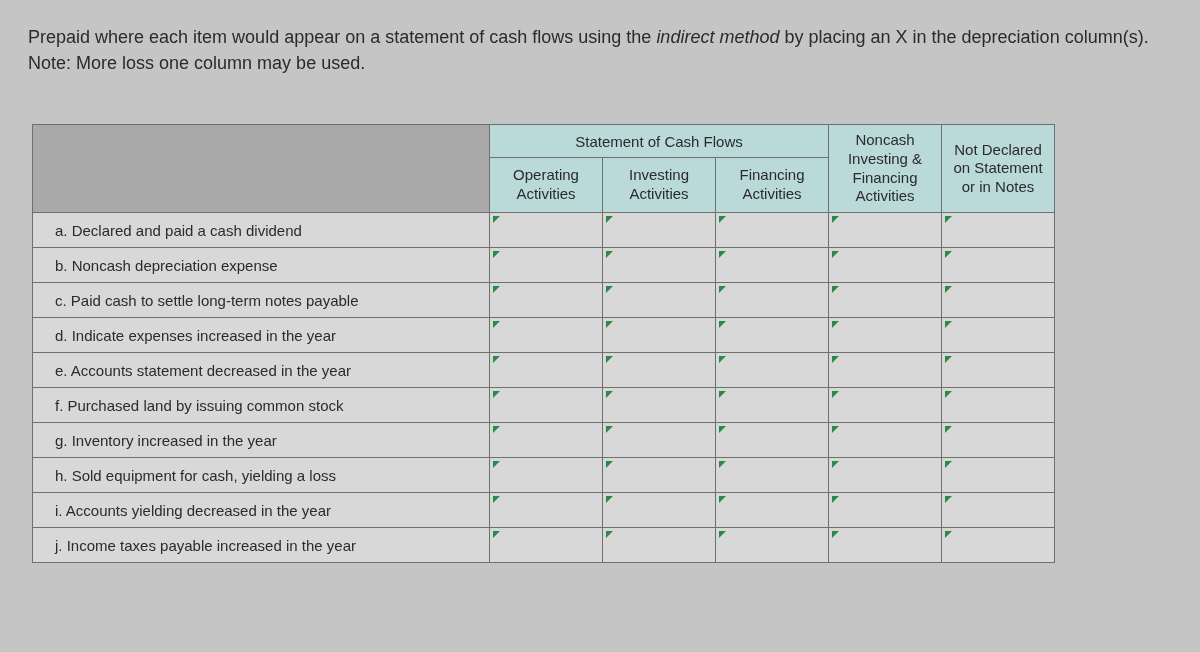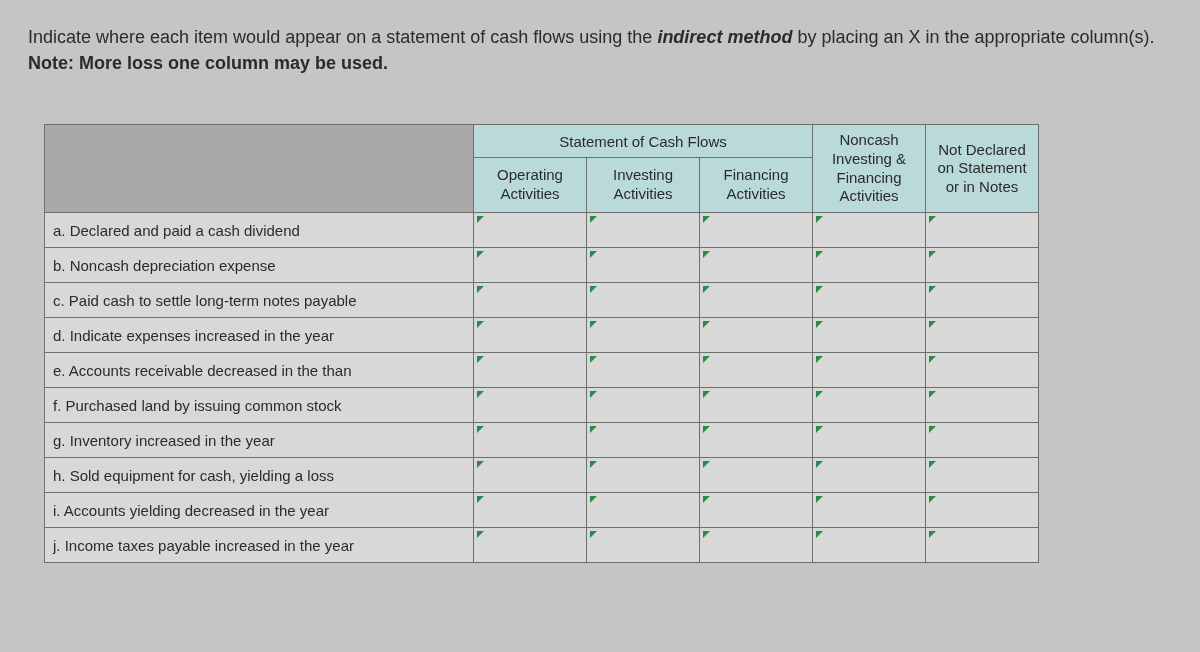--- a/index.html
+++ b/index.html
@@ -15,27 +15,26 @@
   .page {
     padding: 24px 28px;
   }
   .instructions {
     font-size: 18px;
     line-height: 1.45;
     margin-bottom: 48px;
   }
   .instructions .italic {
     font-style: italic;
-    font-weight: bold;
   }
   .instructions .bold {
-    font-weight: 700;
+    font-weight: 400;
   }
   .table-wrap {
-    margin-left: 16px;
+    margin-left: 4px;
   }
   table {
     border-collapse: collapse;
     background: transparent;
   }
   th, td {
     border: 1px solid #6f6f6f;
     font-size: 15px;
     text-align: center;
     padding: 6px 8px;
@@ -75,29 +74,29 @@
     left: 3px;
     top: 3px;
     width: 0;
     height: 0;
     border-style: solid;
     border-width: 7px 7px 0 0;
     border-color: #2c8a47 transparent transparent transparent;
   }
   td.item-col {
     height: 26px;
-    padding: 4px 8px;
+    padding: 4px 22px;
   }
 </style>
 </head>
 <body>
 
 <div class="page">
   <div class="instructions">
-    <span>Indicate where each item would appear on a statement of cash flows using the </span><span class="italic">indirect method</span><span> by placing an X in the appropriate column(s).</span><br>
+    <span>Prepaid where each item would appear on a statement of cash flows using the </span><span class="italic">indirect method</span><span> by placing an X in the depreciation column(s).</span><br>
     <span class="bold">Note: </span><span class="bold">More loss one column may be used.</span>
   </div>
 
   <div class="table-wrap">
     <table>
       <thead>
         <tr>
           <th rowspan="2" class="blank-corner"></th>
           <th colspan="3" class="hdr-span">Statement of Cash Flows</th>
           <th rowspan="2" class="hdr-cell tall">Noncash Investing &amp; Financing Activities</th>
@@ -136,21 +135,21 @@
         </tr>
         <tr>
           <td class="item-col">d. Indicate expenses increased in the year</td>
           <td class="cell"></td>
           <td class="cell"></td>
           <td class="cell"></td>
           <td class="cell"></td>
           <td class="cell"></td>
         </tr>
         <tr>
-          <td class="item-col">e. Accounts receivable decreased in the than</td>
+          <td class="item-col">e. Accounts statement decreased in the year</td>
           <td class="cell"></td>
           <td class="cell"></td>
           <td class="cell"></td>
           <td class="cell"></td>
           <td class="cell"></td>
         </tr>
         <tr>
           <td class="item-col">f. Purchased land by issuing common stock</td>
           <td class="cell"></td>
           <td class="cell"></td>

